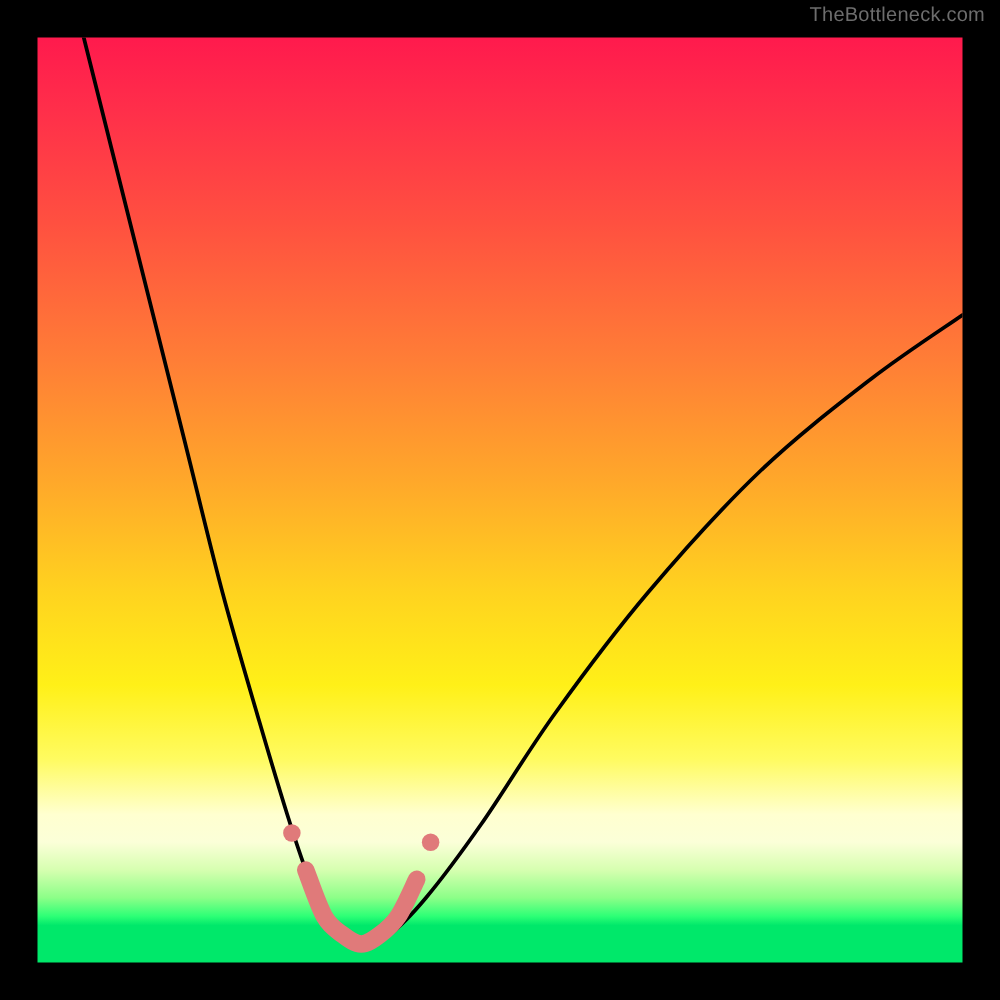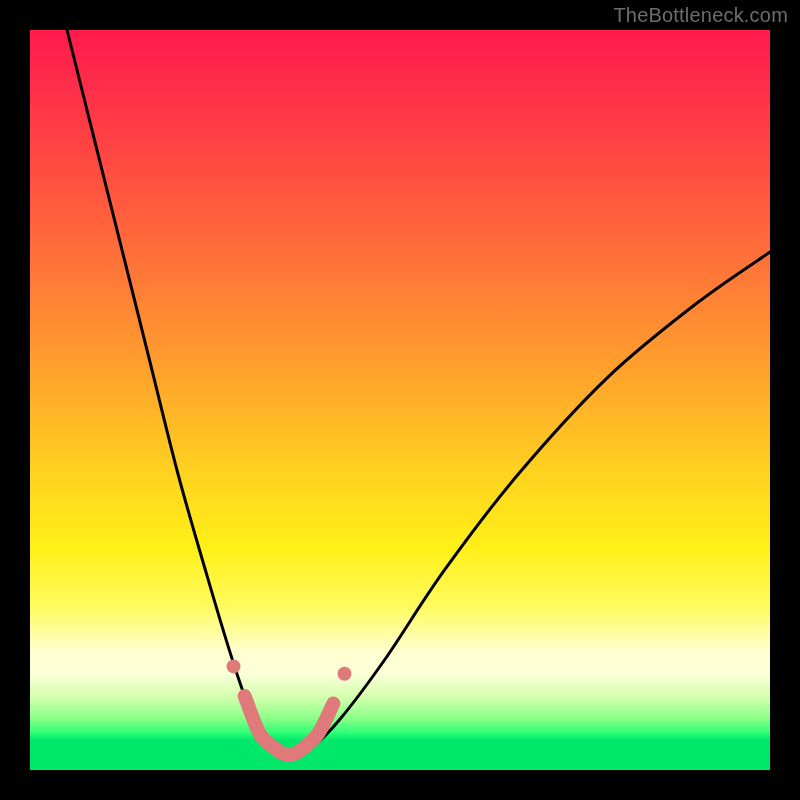--- a/index.html
+++ b/index.html
@@ -41,21 +41,21 @@
       #2dff76 95%,
       #00e86a 96%,
       #00e86a 100%
     );
   }
   .watermark {
     position: absolute;
     top: 4px;
     right: 12px;
     color: #6d6d6d;
-    font-size: 20px;
+    font-size: 16px;
     letter-spacing: 0.2px;
     font-weight: 500;
     user-select: none;
   }
   svg.curve {
     position: absolute;
     left: 0;
     top: 0;
     width: 740px;
     height: 740px;

